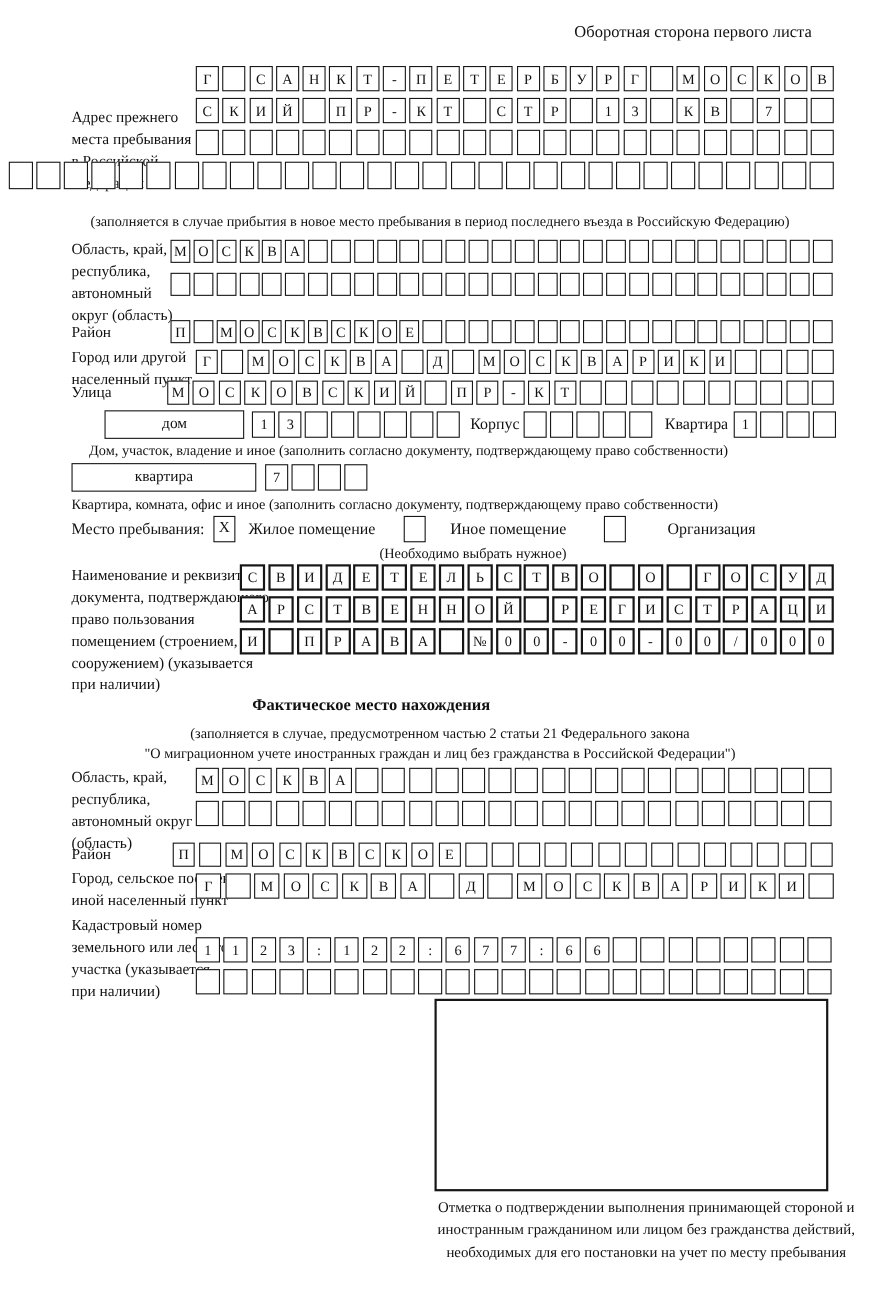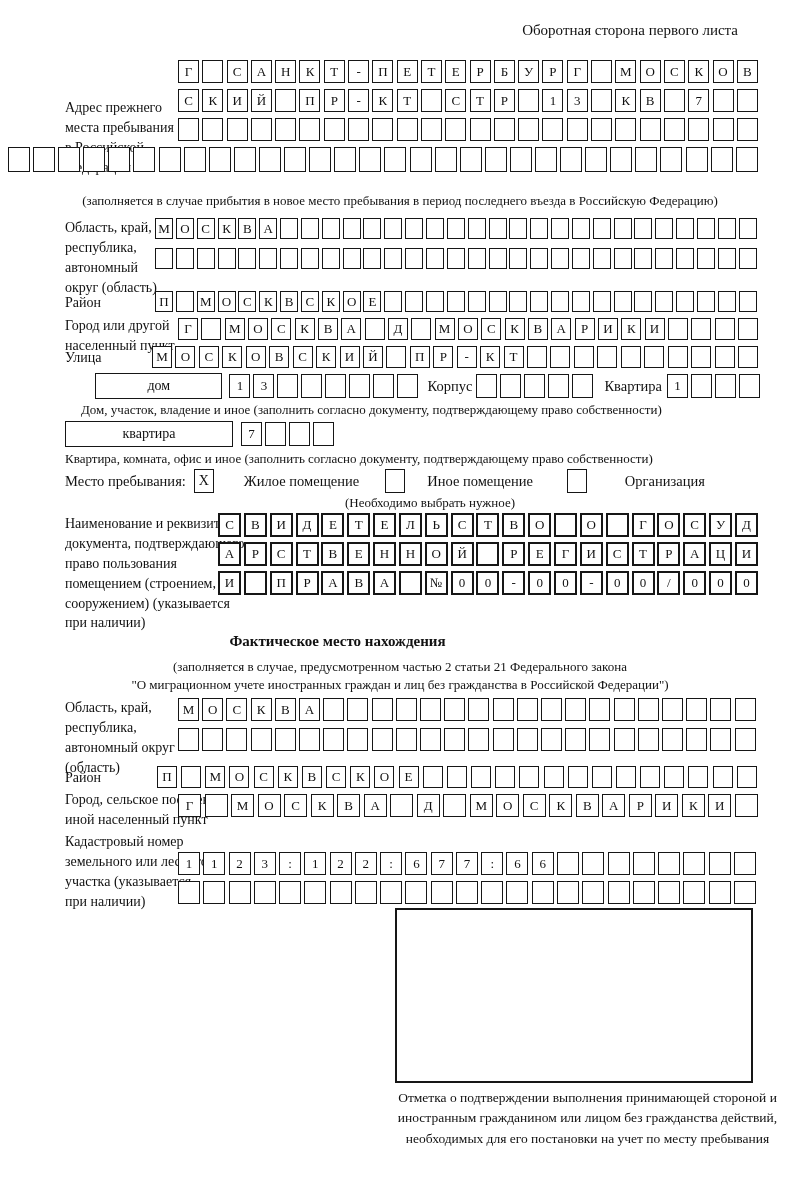--- a/index.html
+++ b/index.html
@@ -372,21 +372,21 @@
         <span class="cell"></span>
         <span class="cell"></span>
         <span class="cell"></span>
       </div>
   </div>
   <div class="abs note" style="top:450px; left:65px;">Квартира, комната, офис и иное (заполнить согласно документу, подтверждающему право собственности)</div>
 
   <div class="abs mesto-row" style="top:469px; left:65px;">
     <span>Место пребывания:</span>
     <span class="checkbox" style="margin-left:8px;">X</span>
-    <span style="margin-left:30px;">Жилое помещение</span>
+    <span style="margin-left:12px;">Жилое помещение</span>
     <span class="checkbox" style="margin-left:26px;"></span>
     <span style="margin-left:22px;">Иное помещение</span>
     <span class="checkbox" style="margin-left:34px;"></span>
     <span style="margin-left:38px;">Организация</span>
   </div>
   <div class="abs note" style="top:494px; left:150px; width:560px; text-align:center;">(Необходимо выбрать нужное)</div>
 
   <div class="abs lbl" style="top:514px; left:65px; width:200px;">Наименование и реквизиты
 документа, подтверждающего
 право пользования

